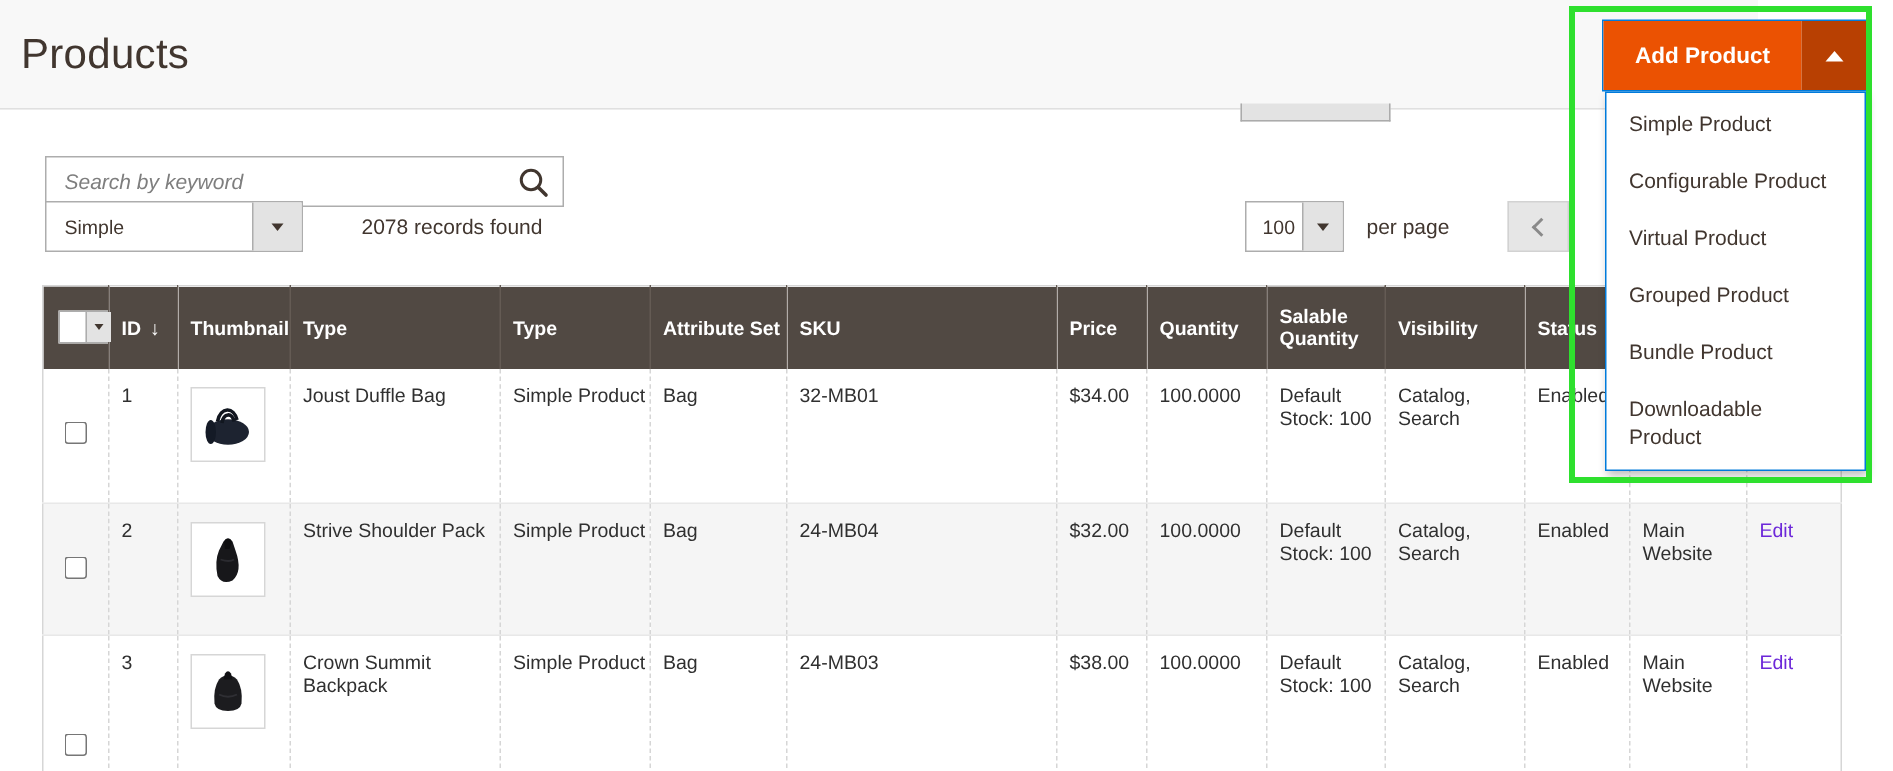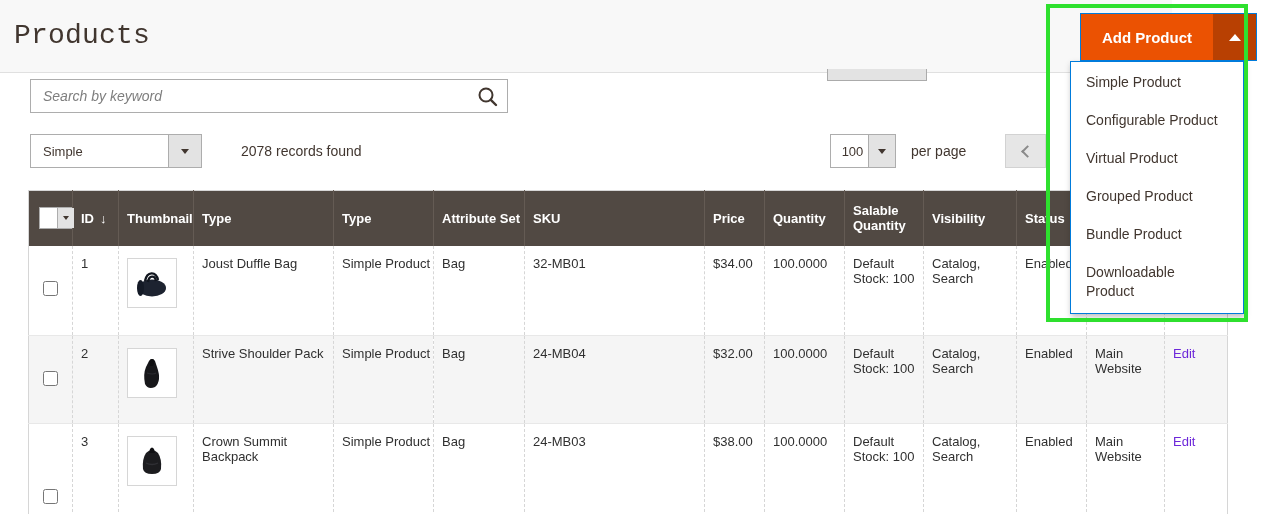--- a/index.html
+++ b/index.html
@@ -3,26 +3,26 @@
 <meta charset="utf-8">
 <style>
   * { margin:0; padding:0; box-sizing:border-box; }
   html,body { width:1262px; height:514px; }
   body {
     font-family:"Liberation Sans", sans-serif;
     background:#fff; color:#41362f;
     position:relative; overflow:hidden;
   }
   
-  .top-band{position:absolute;left:0;top:0;width:1172px;height:73px;background:#f8f8f8;border-bottom:1px solid #e0e0e0;font-family:Liberation Mono, monospace;}
+  .top-band{position:absolute;left:0;top:0;width:1172px;height:73px;background:#f8f8f8;border-bottom:1px solid #e0e0e0;}
   .page-title{position:absolute;left:14px;top:20px;font-size:28px;font-weight:400;color:#41362f;letter-spacing:.2px;}
   
   .partial-btn{position:absolute;left:827px;top:69px;width:100px;height:12px;background:#e3e3e3;border:1px solid #ababab;border-top:none;z-index:2;}
   
-  .search-box{position:absolute;left:30px;top:79px;width:478px;height:34px;border:1px solid #adadad;background:#fff;}
+  .search-box{position:absolute;left:30px;top:104px;width:346px;height:34px;border:1px solid #adadad;background:#fff;}
   .search-box input{width:100%;height:100%;border:none;outline:none;padding:0 40px 0 12px;font-size:14px;font-family:"Liberation Sans",sans-serif;color:#303030;background:transparent;}
   .search-box input::placeholder{color:#7e7e7e;font-style:italic;}
   .search-btn{position:absolute;right:8px;top:6px;width:22px;height:22px;background:none;border:none;cursor:pointer;}
   
   .select-ctl{position:absolute;height:34px;border:1px solid #adadad;background:#fff;display:flex;align-items:stretch;}
   .actions-ctl{left:30px;top:134px;width:172px;}
   .select-val{flex:1;display:flex;align-items:center;padding-left:12px;font-size:13px;color:#41362f;}
   .select-tgl{width:33px;background:#e3e3e3;border-left:1px solid #adadad;display:flex;align-items:center;justify-content:center;}
   .caret-down{width:0;height:0;border-left:4px solid transparent;border-right:4px solid transparent;border-top:5px solid #41362f;}
   .records{position:absolute;left:241px;top:143px;font-size:14px;color:#41362f;}
@@ -47,21 +47,21 @@
   .hdr-cb{flex:1;display:flex;align-items:center;justify-content:center;background:#fff;}
   .hdr-cb-tgl{width:17px;background:#e3e3e3;border-left:1px solid #adadad;display:flex;align-items:center;justify-content:center;}
   .hdr-cb-tgl .caret-down{border-left-width:3px;border-right-width:3px;border-top-width:4px;}
   .sort-arrow{font-weight:400;margin-left:6px;font-size:13px;}
   .thumb{width:50px;height:50px;border:1px solid #d6d6d6;background:#fff;display:flex;align-items:center;justify-content:center;margin-top:2px;}
   .salable-name{font-weight:400;}
   .salable-name::after{content:":";font-weight:400;}
   .salable-qty{display:inline;}
   a.edit-link{color:#6d28d9;text-decoration:none;}
   
-  .addprod{position:absolute;left:1068px;top:13px;width:177px;height:48px;border:1px solid #007bdb;display:flex;z-index:41;margin-left:12px;}
+  .addprod{position:absolute;left:1068px;top:13px;width:177px;height:48px;border:1px solid #007bdb;display:flex;z-index:41;}
   .addprod-main{flex:1;background:#eb5202;color:#fff;font-size:15px;font-weight:700;display:flex;align-items:center;justify-content:center;cursor:pointer;}
   .addprod-tgl{width:43px;background:#b84002;display:flex;align-items:center;justify-content:center;cursor:pointer;}
   .tri-up{width:0;height:0;border-left:6px solid transparent;border-right:6px solid transparent;border-bottom:7px solid #fff;}
   .addprod-menu{position:absolute;left:1070px;top:61px;width:174px;background:#fff;border:1px solid #007bdb;box-shadow:1px 3px 6px rgba(0,0,0,.25);z-index:40;list-style:none;padding:2px 0;}
   .addprod-menu li{padding:9px 8px 10px 15px;font-size:14px;line-height:19px;color:#41362f;cursor:pointer;}
   .addprod-menu li:last-child{padding-right:92px;}
   
   .annotation{position:absolute;left:1046px;top:4px;width:202px;height:318px;border:4px solid #2ee02e;z-index:50;pointer-events:none;}
 </style>
 </head>

